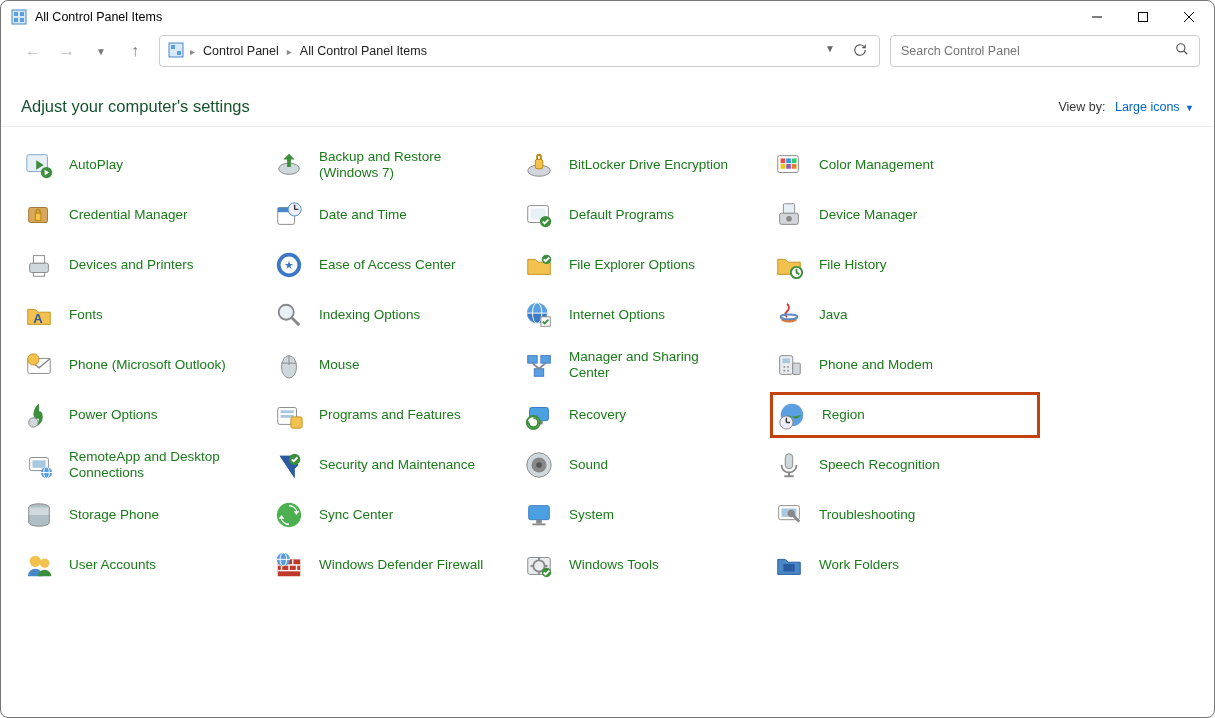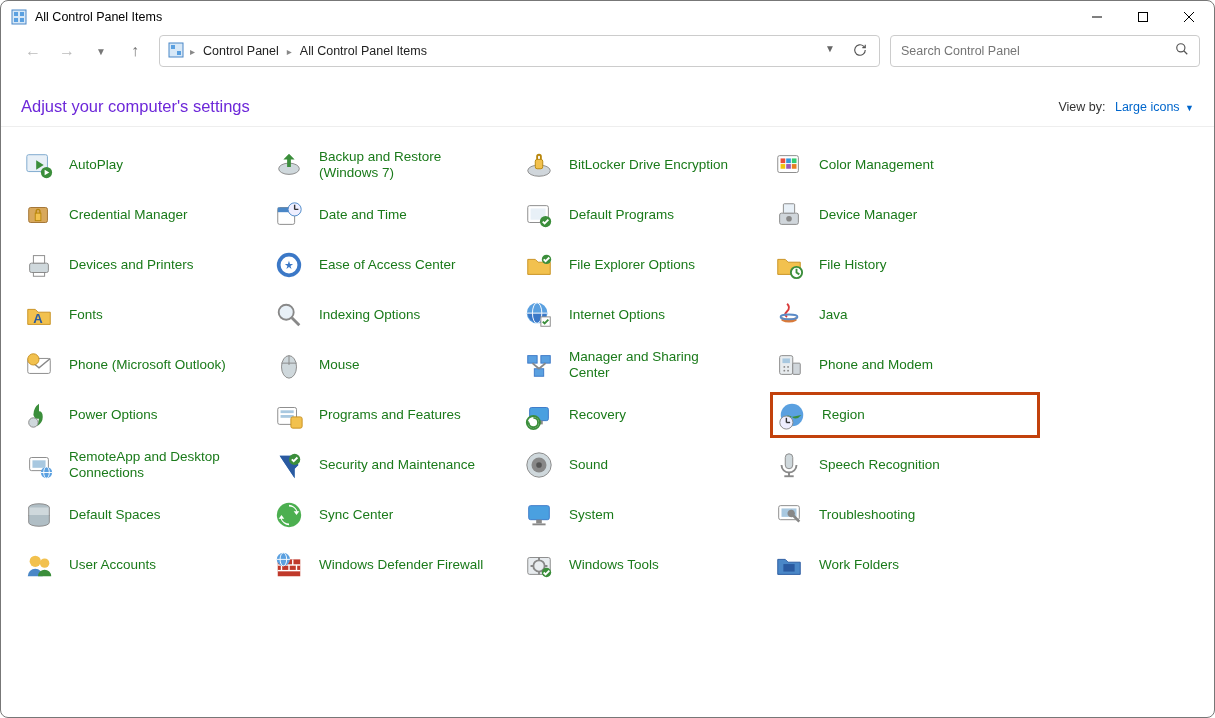--- a/index.html
+++ b/index.html
@@ -20,21 +20,21 @@
 .addrbar .crumb { padding:0 6px; }
 .addrbar .chev { color:#888; font-size:10px; padding:0 2px;}
 .addrbar .fill { flex:1; }
 .addrbar .endicons { display:flex; gap:18px; color:#666; padding-right:4px;}
 .searchbox { width:310px; height:32px; border:1px solid #ccc; border-radius:4px; display:flex; align-items:center; padding:0 10px;}
 .searchbox input { flex:1; border:none; outline:none; font-size:12.5px; color:#15803d; }
 .searchbox .mag { color:#555; }
 
 
 .headrow { display:flex; align-items:center; padding: 28px 20px 10px 20px; border-bottom:1px solid #eee;}
-.headrow .title { color:#6d28d9; font-size:16.5px; font-weight:400;}
+.headrow .title { color:#14532d; font-size:16.5px; font-weight:400;}
 .headrow .spacer { flex:1;}
 .headrow .viewby { font-size:12.5px; color:#333;}
 .headrow .viewby .link { color:#0066cc; margin-left:6px;}
 .headrow .viewby .tri { color:#0066cc; font-size:9px; margin-left:2px;}
 
 
 .grid { padding: 22px 0 0 22px; display:grid; grid-template-columns: repeat(4, 250px); column-gap:0px; row-gap:18px;}
 .item { display:flex; align-items:center; gap:14px; height:32px; cursor:pointer;}
 .item .ic { width:32px; height:32px; flex:0 0 32px; display:flex; align-items:center; justify-content:center;}
 .item .lbl { color:#1a7a1a; font-size:13.5px; line-height:1.2;}
@@ -356,21 +356,21 @@
         </svg>
       </span>
       <span class="lbl">Speech Recognition</span>
     </div>
     <div class="item">
       <span class="ic">
         <svg viewBox="0 0 32 32">
           <use href="#storage-icon"></use>
         </svg>
       </span>
-      <span class="lbl">Default Spaces</span>
+      <span class="lbl">Storage Phone</span>
     </div>
     <div class="item">
       <span class="ic">
         <svg viewBox="0 0 32 32">
           <use href="#sync-icon"></use>
         </svg>
       </span>
       <span class="lbl">Sync Center</span>
     </div>
     <div class="item">

